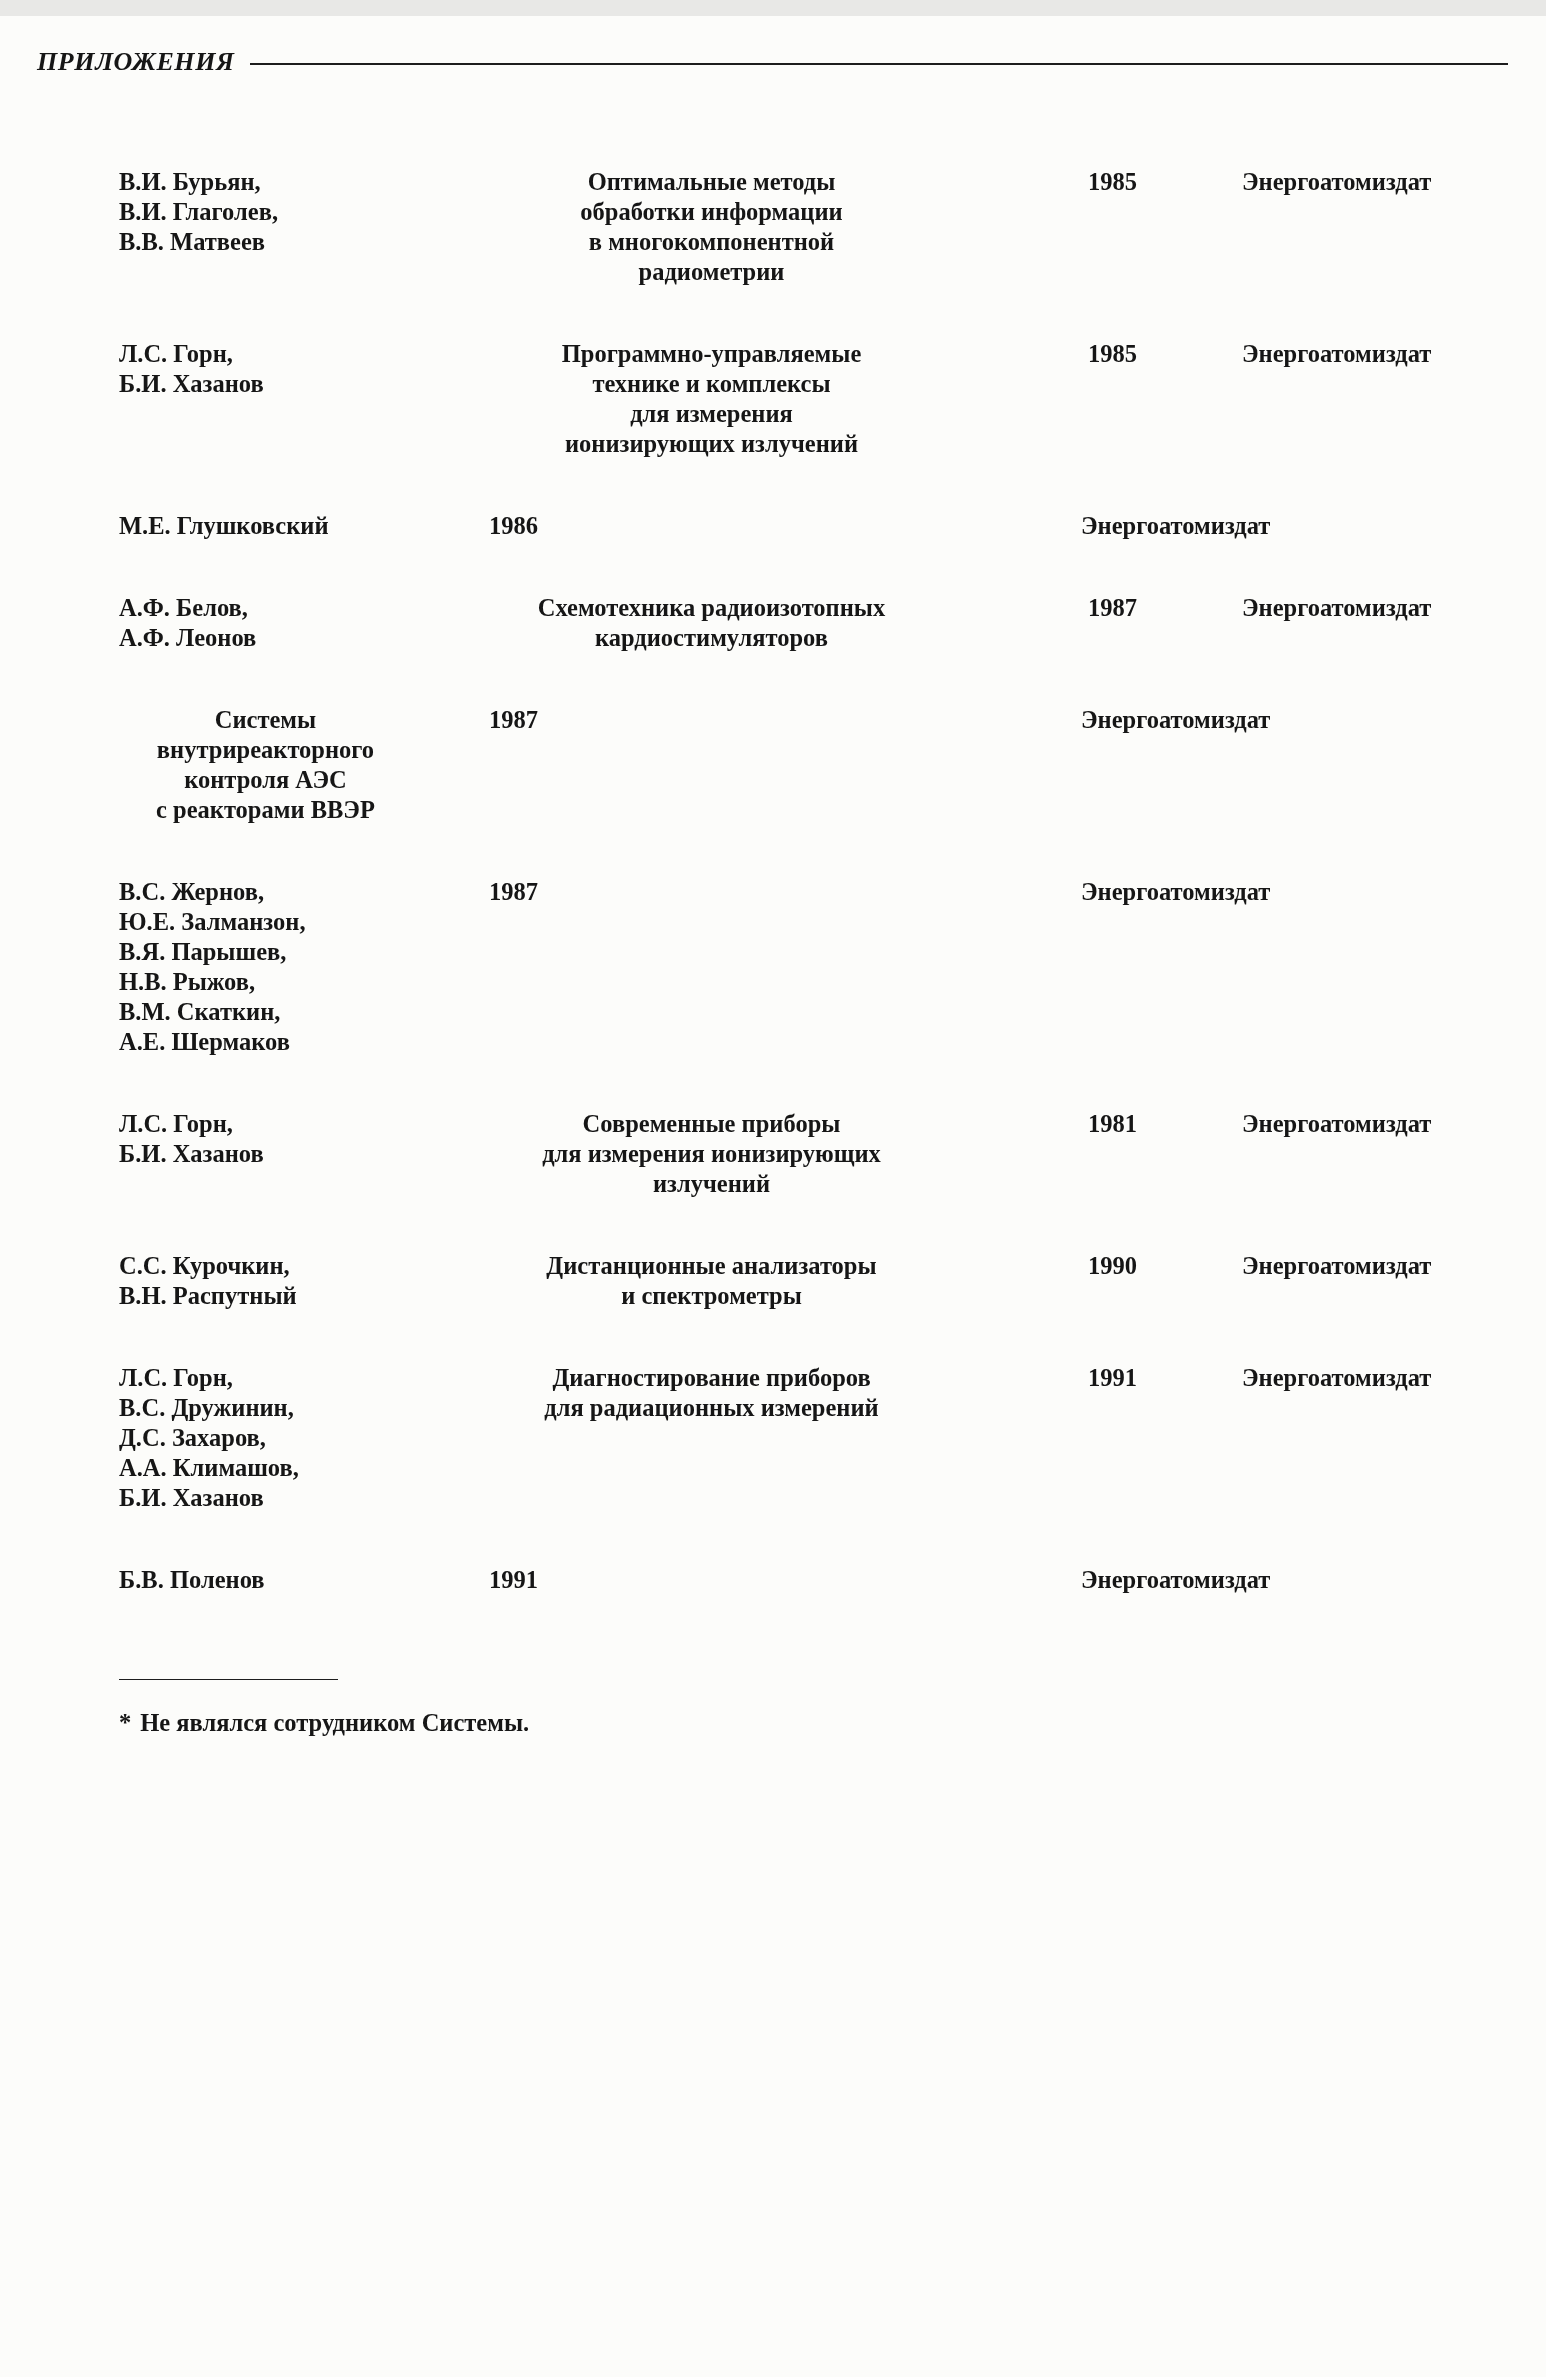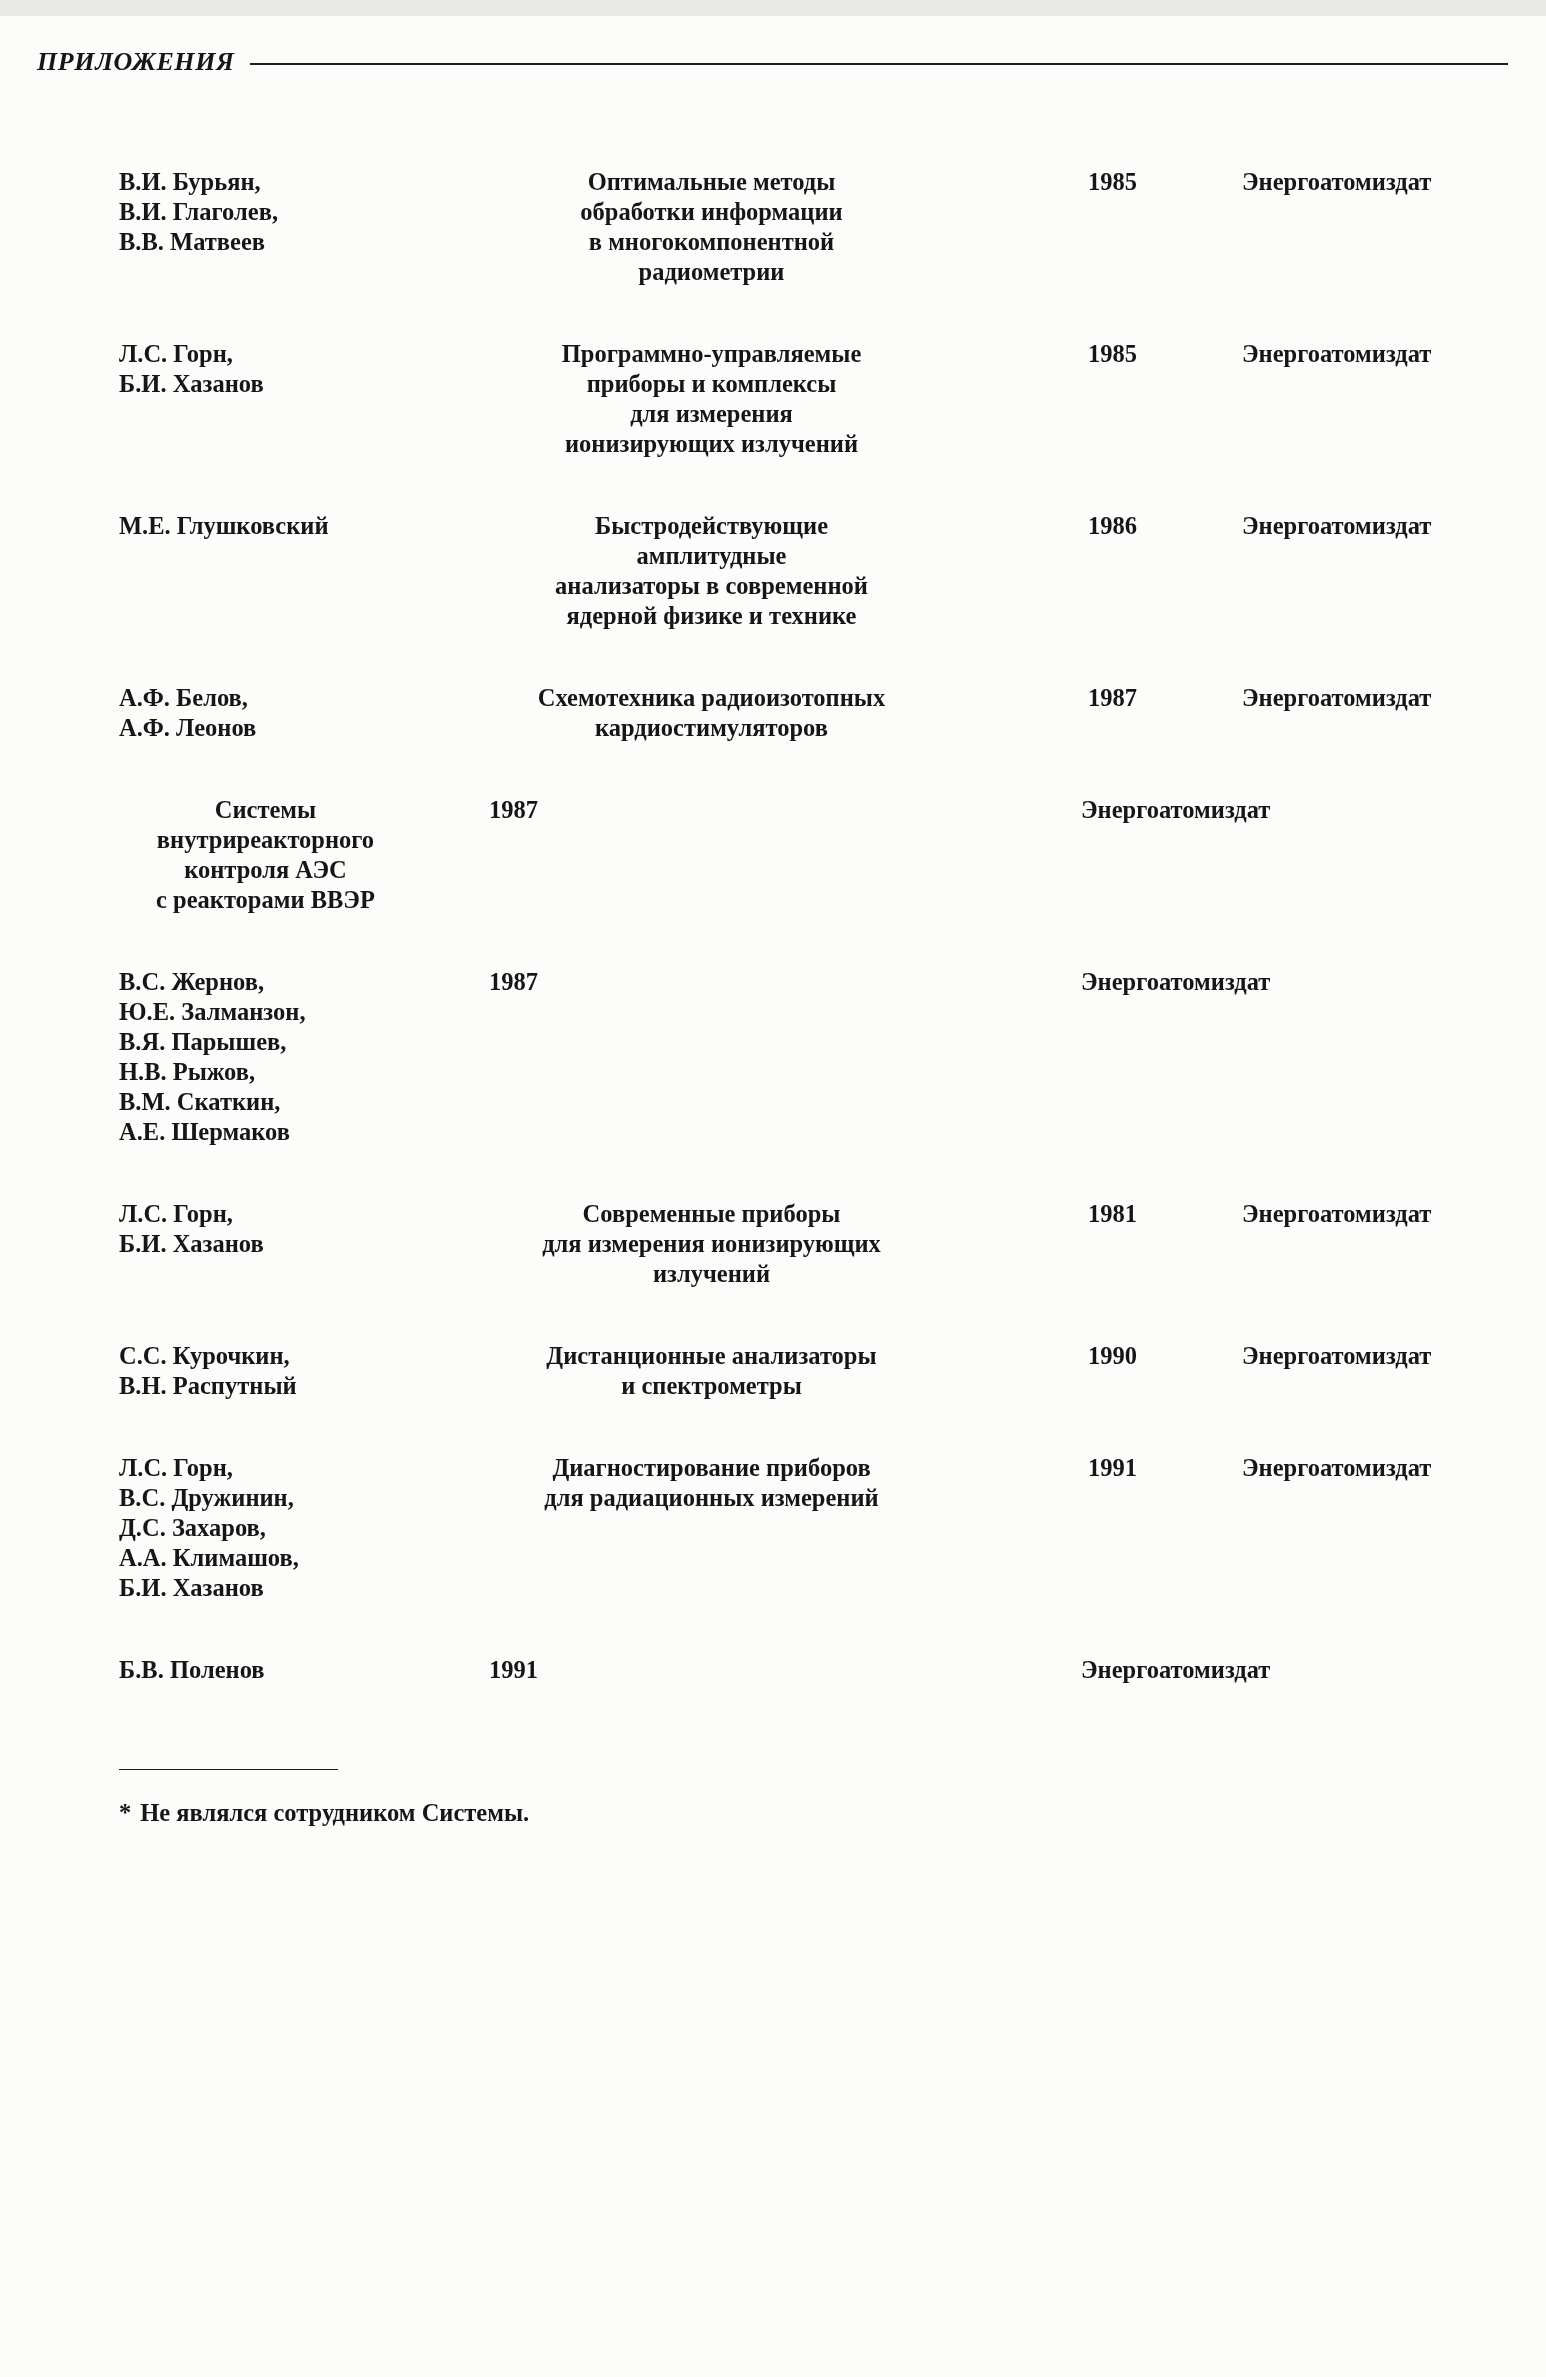--- a/index.html
+++ b/index.html
@@ -110,32 +110,28 @@
 обработки информации
 в многокомпонентной
 радиометрии</div>
         <div class="cell year">1985</div>
         <div class="cell publisher">Энергоатомиздат</div>
       </div>
       <div class="entry">
         <div class="cell authors">Л.С. Горн,
 Б.И. Хазанов</div>
         <div class="cell title">Программно-управляемые
-приборы и комплексы
+технике и комплексы
 для измерения
 ионизирующих излучений</div>
         <div class="cell year">1985</div>
         <div class="cell publisher">Энергоатомиздат</div>
       </div>
       <div class="entry">
         <div class="cell authors">М.Е. Глушковский</div>
-        <div class="cell title">Быстродействующие
-амплитудные
-анализаторы в современной
-ядерной физике и технике</div>
         <div class="cell year">1986</div>
         <div class="cell publisher">Энергоатомиздат</div>
       </div>
       <div class="entry">
         <div class="cell authors">А.Ф. Белов,
 А.Ф. Леонов</div>
         <div class="cell title">Схемотехника радиоизотопных
 кардиостимуляторов</div>
         <div class="cell year">1987</div>
         <div class="cell publisher">Энергоатомиздат</div>

